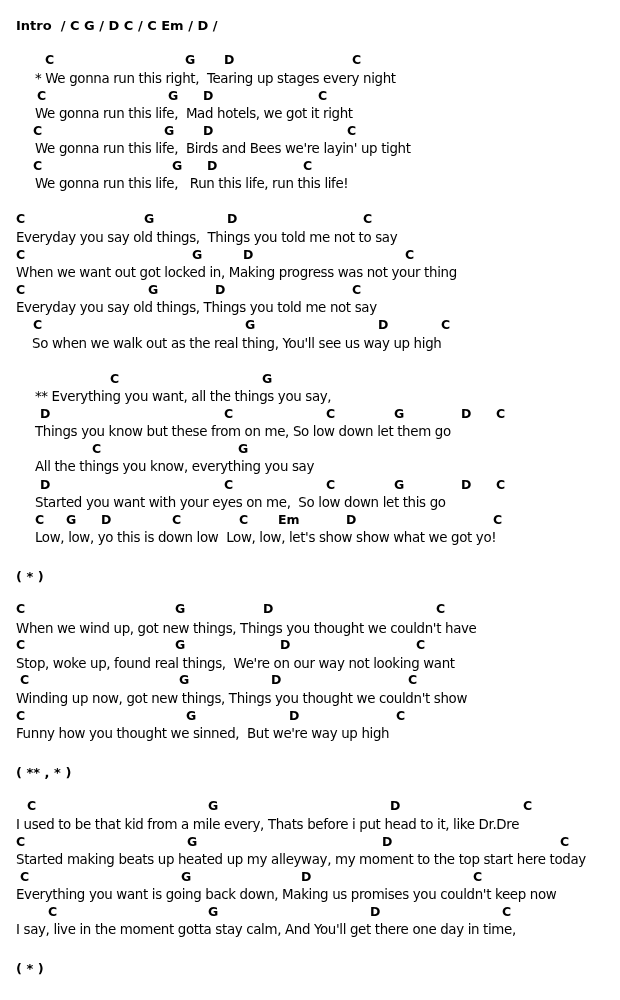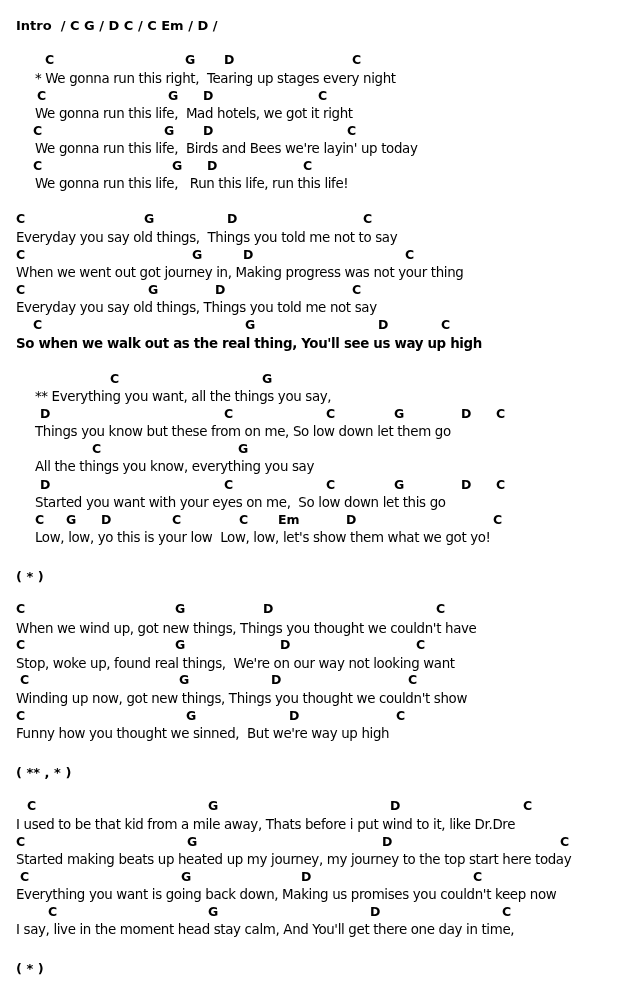--- a/index.html
+++ b/index.html
@@ -21,46 +21,46 @@
     <div class="ln" style="left: 35px; top: 71px;">* We gonna run this right,  Tearing up stages every night</div>
     <div class="ch" style="left: 37px; top: 89px;">C</div>
     <div class="ch" style="left: 168px; top: 89px;">G</div>
     <div class="ch" style="left: 203px; top: 89px;">D</div>
     <div class="ch" style="left: 318px; top: 89px;">C</div>
     <div class="ln" style="left: 35px; top: 106px;">We gonna run this life,  Mad hotels, we got it right</div>
     <div class="ch" style="left: 33px; top: 124px;">C</div>
     <div class="ch" style="left: 164px; top: 124px;">G</div>
     <div class="ch" style="left: 203px; top: 124px;">D</div>
     <div class="ch" style="left: 347px; top: 124px;">C</div>
-    <div class="ln" style="left: 35px; top: 141px;">We gonna run this life,  Birds and Bees we're layin' up today</div>
+    <div class="ln" style="left: 35px; top: 141px;">We gonna run this life,  Birds and Bees we're layin' up tight</div>
     <div class="ch" style="left: 33px; top: 159px;">C</div>
     <div class="ch" style="left: 172px; top: 159px;">G</div>
     <div class="ch" style="left: 207px; top: 159px;">D</div>
     <div class="ch" style="left: 303px; top: 159px;">C</div>
     <div class="ln" style="left: 35px; top: 176px;">We gonna run this life,   Run this life, run this life!</div>
     <div class="ch" style="left: 16px; top: 212px;">C</div>
     <div class="ch" style="left: 144px; top: 212px;">G</div>
     <div class="ch" style="left: 227px; top: 212px;">D</div>
     <div class="ch" style="left: 363px; top: 212px;">C</div>
     <div class="ln" style="left: 16px; top: 230px;">Everyday you say old things,  Things you told me not to say</div>
     <div class="ch" style="left: 16px; top: 248px;">C</div>
     <div class="ch" style="left: 192px; top: 248px;">G</div>
     <div class="ch" style="left: 243px; top: 248px;">D</div>
     <div class="ch" style="left: 405px; top: 248px;">C</div>
-    <div class="ln" style="left: 16px; top: 265px;">When we went out got journey in, Making progress was not your thing</div>
+    <div class="ln" style="left: 16px; top: 265px;">When we want out got locked in, Making progress was not your thing</div>
     <div class="ch" style="left: 16px; top: 283px;">C</div>
     <div class="ch" style="left: 148px; top: 283px;">G</div>
     <div class="ch" style="left: 215px; top: 283px;">D</div>
     <div class="ch" style="left: 352px; top: 283px;">C</div>
     <div class="ln" style="left: 16px; top: 300px;">Everyday you say old things, Things you told me not say</div>
     <div class="ch" style="left: 33px; top: 318px;">C</div>
     <div class="ch" style="left: 245px; top: 318px;">G</div>
     <div class="ch" style="left: 378px; top: 318px;">D</div>
     <div class="ch" style="left: 441px; top: 318px;">C</div>
-    <div class="ln" style="left: 16px; top: 336px; font-weight: bold;">So when we walk out as the real thing, You'll see us way up high</div>
+    <div class="ln" style="left: 32px; top: 336px;">So when we walk out as the real thing, You'll see us way up high</div>
     <div class="ch" style="left: 110px; top: 372px;">C</div>
     <div class="ch" style="left: 262px; top: 372px;">G</div>
     <div class="ln" style="left: 35px; top: 389px;">** Everything you want, all the things you say,</div>
     <div class="ch" style="left: 40px; top: 407px;">D</div>
     <div class="ch" style="left: 224px; top: 407px;">C</div>
     <div class="ch" style="left: 326px; top: 407px;">C</div>
     <div class="ch" style="left: 394px; top: 407px;">G</div>
     <div class="ch" style="left: 461px; top: 407px;">D</div>
     <div class="ch" style="left: 496px; top: 407px;">C</div>
     <div class="ln" style="left: 35px; top: 424px;">Things you know but these from on me, So low down let them go</div>
@@ -75,21 +75,21 @@
     <div class="ch" style="left: 496px; top: 478px;">C</div>
     <div class="ln" style="left: 35px; top: 495px;">Started you want with your eyes on me,  So low down let this go</div>
     <div class="ch" style="left: 35px; top: 513px;">C</div>
     <div class="ch" style="left: 66px; top: 513px;">G</div>
     <div class="ch" style="left: 101px; top: 513px;">D</div>
     <div class="ch" style="left: 172px; top: 513px;">C</div>
     <div class="ch" style="left: 239px; top: 513px;">C</div>
     <div class="ch" style="left: 278px; top: 513px;">Em</div>
     <div class="ch" style="left: 346px; top: 513px;">D</div>
     <div class="ch" style="left: 493px; top: 513px;">C</div>
-    <div class="ln" style="left: 35px; top: 530px;">Low, low, yo this is your low  Low, low, let's show them what we got yo!</div>
+    <div class="ln" style="left: 35px; top: 530px;">Low, low, yo this is down low  Low, low, let's show show what we got yo!</div>
     <div class="ch" style="left: 16px; top: 602px;">C</div>
     <div class="ch" style="left: 175px; top: 602px;">G</div>
     <div class="ch" style="left: 263px; top: 602px;">D</div>
     <div class="ch" style="left: 436px; top: 602px;">C</div>
     <div class="ln" style="left: 16px; top: 621px;">When we wind up, got new things, Things you thought we couldn't have</div>
     <div class="ch" style="left: 16px; top: 638px;">C</div>
     <div class="ch" style="left: 175px; top: 638px;">G</div>
     <div class="ch" style="left: 280px; top: 638px;">D</div>
     <div class="ch" style="left: 416px; top: 638px;">C</div>
     <div class="ln" style="left: 16px; top: 656px;">Stop, woke up, found real things,  We're on our way not looking want</div>
@@ -100,32 +100,32 @@
     <div class="ln" style="left: 16px; top: 691px;">Winding up now, got new things, Things you thought we couldn't show</div>
     <div class="ch" style="left: 16px; top: 709px;">C</div>
     <div class="ch" style="left: 186px; top: 709px;">G</div>
     <div class="ch" style="left: 289px; top: 709px;">D</div>
     <div class="ch" style="left: 396px; top: 709px;">C</div>
     <div class="ln" style="left: 16px; top: 726px;">Funny how you thought we sinned,  But we're way up high</div>
     <div class="ch" style="left: 27px; top: 799px;">C</div>
     <div class="ch" style="left: 208px; top: 799px;">G</div>
     <div class="ch" style="left: 390px; top: 799px;">D</div>
     <div class="ch" style="left: 523px; top: 799px;">C</div>
-    <div class="ln" style="left: 16px; top: 817px;">I used to be that kid from a mile away, Thats before i put wind to it, like Dr.Dre</div>
+    <div class="ln" style="left: 16px; top: 817px;">I used to be that kid from a mile every, Thats before i put head to it, like Dr.Dre</div>
     <div class="ch" style="left: 16px; top: 835px;">C</div>
     <div class="ch" style="left: 187px; top: 835px;">G</div>
     <div class="ch" style="left: 382px; top: 835px;">D</div>
     <div class="ch" style="left: 560px; top: 835px;">C</div>
-    <div class="ln" style="left: 16px; top: 852px;">Started making beats up heated up my journey, my journey to the top start here today</div>
+    <div class="ln" style="left: 16px; top: 852px;">Started making beats up heated up my alleyway, my moment to the top start here today</div>
     <div class="ch" style="left: 20px; top: 870px;">C</div>
     <div class="ch" style="left: 181px; top: 870px;">G</div>
     <div class="ch" style="left: 301px; top: 870px;">D</div>
     <div class="ch" style="left: 473px; top: 870px;">C</div>
     <div class="ln" style="left: 16px; top: 887px;">Everything you want is going back down, Making us promises you couldn't keep now</div>
     <div class="ch" style="left: 48px; top: 905px;">C</div>
     <div class="ch" style="left: 208px; top: 905px;">G</div>
     <div class="ch" style="left: 370px; top: 905px;">D</div>
     <div class="ch" style="left: 502px; top: 905px;">C</div>
-    <div class="ln" style="left: 16px; top: 922px;">I say, live in the moment head stay calm, And You'll get there one day in time,</div>
+    <div class="ln" style="left: 16px; top: 922px;">I say, live in the moment gotta stay calm, And You'll get there one day in time,</div>
     <div class="hd" style="left: 16px; top: 569px;">( * )</div>
     <div class="hd" style="left: 16px; top: 765px;">( ** , * )</div>
     <div class="hd" style="left: 16px; top: 961px;">( * )</div>
   </div>
 
 </body></html>

